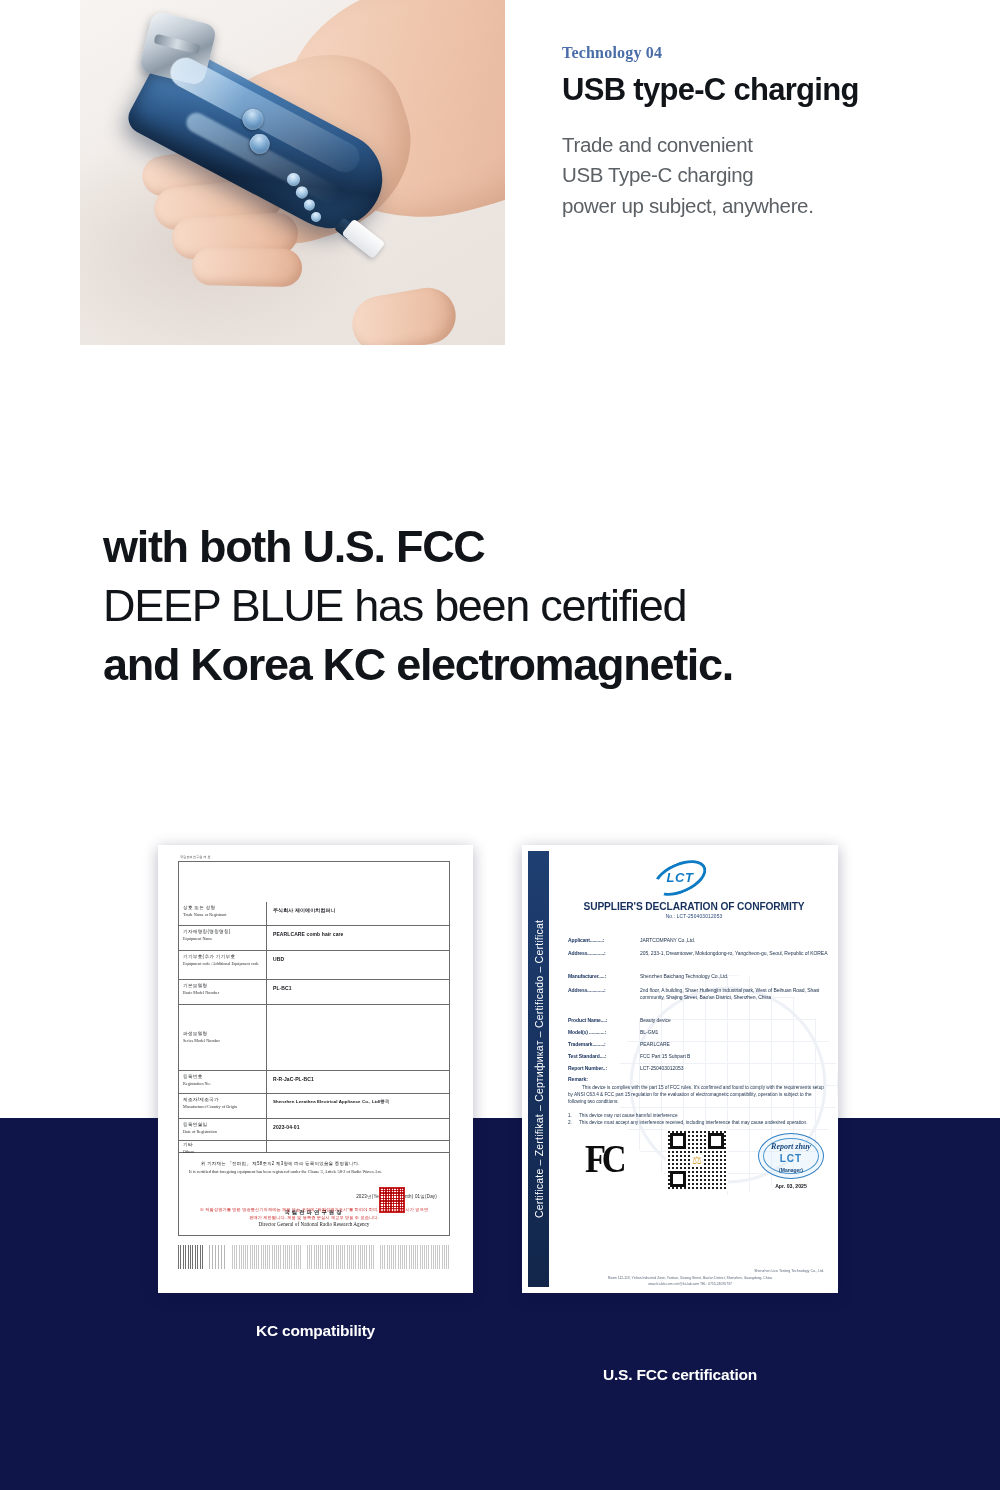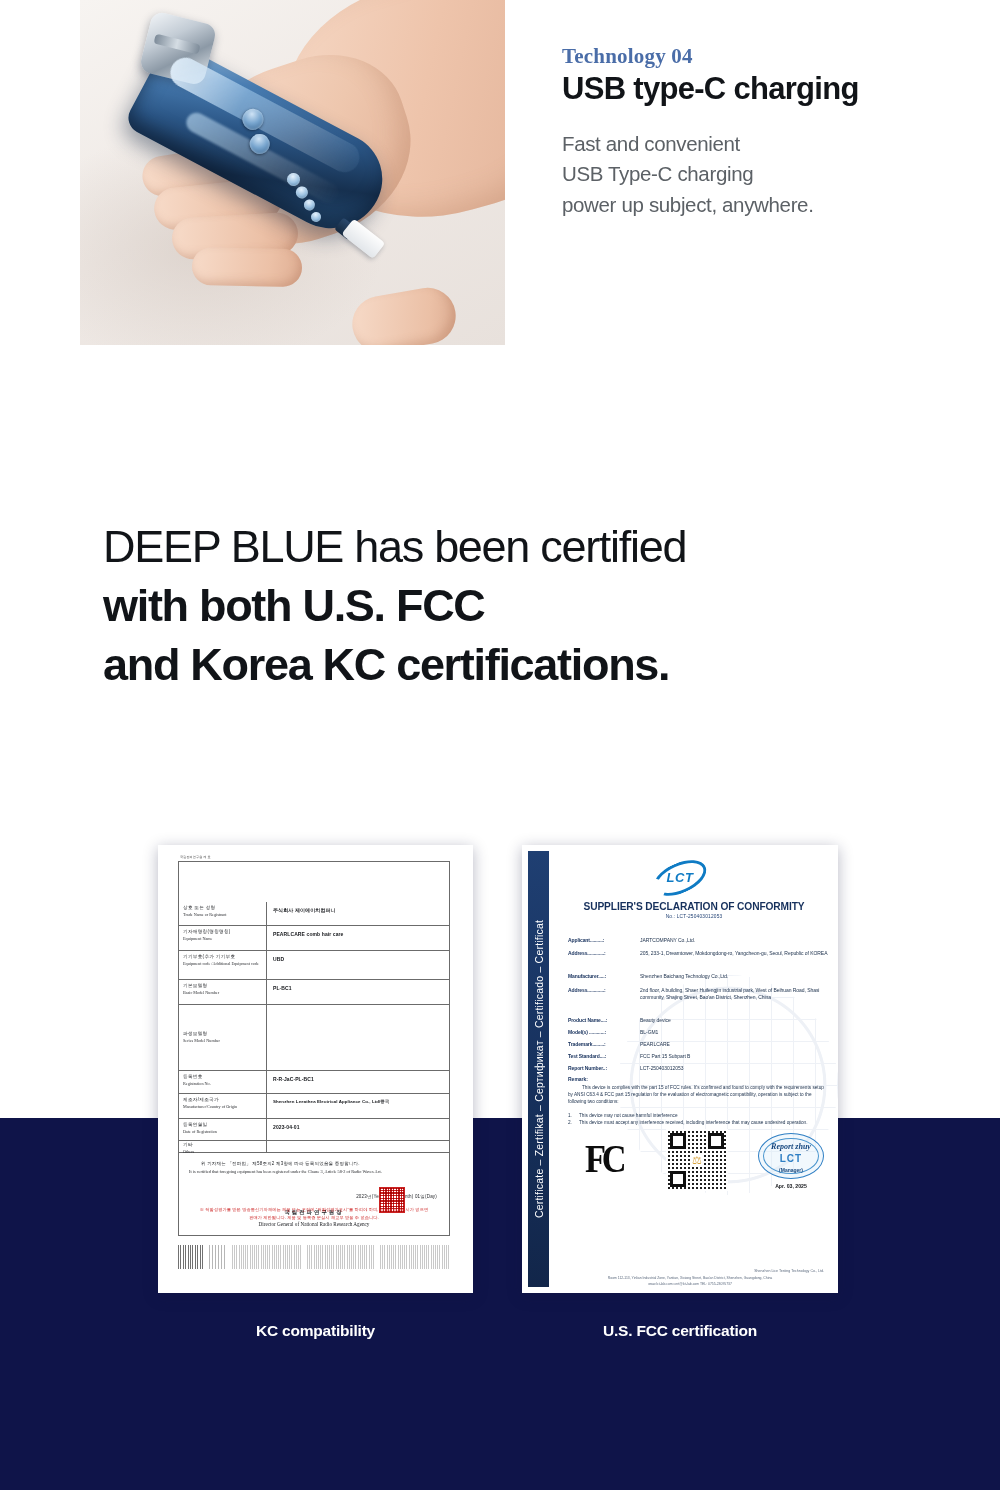--- a/index.html
+++ b/index.html
@@ -114,22 +114,22 @@
   }
   .usb-tip {
     position:absolute; left:243px; top:100px; width:18px; height:15px;
     background:linear-gradient(180deg,#2b4a6e,#15293f);
     border-radius:3px; transform:rotate(10deg);
   }
 
   .tech-text { position:absolute; left:562px; top:44px; width:400px; }
   .tech-eyebrow {
     font-family:"Liberation Serif", serif;
-    font-size:21px; font-weight:700; color:#4a6da8;
-    letter-spacing:.2px; margin-bottom:2px;
+    font-size:16px; font-weight:700; color:#4a6da8;
+    letter-spacing:.2px; margin-bottom:10px;
   }
   .tech-title {
     font-size:31px; font-weight:700; color:#111418;
     letter-spacing:-.7px; margin-bottom:22px;
   }
   .tech-desc-line {
     font-size:20.5px; color:#5c6166; letter-spacing:-.35px;
     line-height:1.48; font-weight:400;
   }
 
@@ -151,21 +151,21 @@
     box-shadow:0 3px 14px rgba(15,20,60,.3);
   }
   .cert-kc  { left:158px; top:845px; width:315px; height:448px; }
   .cert-fcc { left:522px; top:845px; width:316px; height:448px; }
 
   .cert-caption {
     position:absolute; top:1322px; font-size:15.5px; font-weight:700;
     color:#ffffff; letter-spacing:-.2px; text-align:center;
   }
   .cap-kc  { left:158px; width:315px; }
-  .cap-fcc { left:522px; width:316px; }
+  .cap-fcc { left:522px; width:316px;margin-top:44px; }
 
   
   .kc-tinytop {
     position:absolute; left:22px; top:10px; font-size:3.1px; color:#4a4a4a;
     letter-spacing:.1px; white-space:nowrap;
   }
   .kc-frame {
     position:absolute; left:20px; top:16px; width:272px; height:375px;
     border:1px solid #6b6b6b; background:transparent;
   }
@@ -399,30 +399,30 @@
       <div class="led l3"></div>
       <div class="led l4"></div>
       <div class="usb-tip"></div>
       <div class="usb-plug"></div>
     </div>
   </div>
 
   <div class="tech-text">
     <div class="tech-eyebrow">Technology 04</div>
     <div class="tech-title">USB type-C charging</div>
-    <div class="tech-desc-line">Fast and convenient</div>
+    <div class="tech-desc-line">Trade and convenient</div>
     <div class="tech-desc-line">USB Type-C charging</div>
     <div class="tech-desc-line">power up subject, anywhere.</div>
   </div>
 </div>
 
 <div class="headline">
+  <div class="hl-line bold">with both U.S. FCC</div>
   <div class="hl-line reg">DEEP BLUE has been certified</div>
-  <div class="hl-line bold">with both U.S. FCC</div>
-  <div class="hl-line bold">and Korea KC certifications.</div>
+  <div class="hl-line bold">and Korea KC electromagnetic.</div>
 </div>
 
 <div class="navy-band"></div>
 
 <div class="cert-card cert-kc">
   <div class="kc-tinytop">국립전파연구원 제 호</div>
 
   <div class="kc-frame">
 
 

